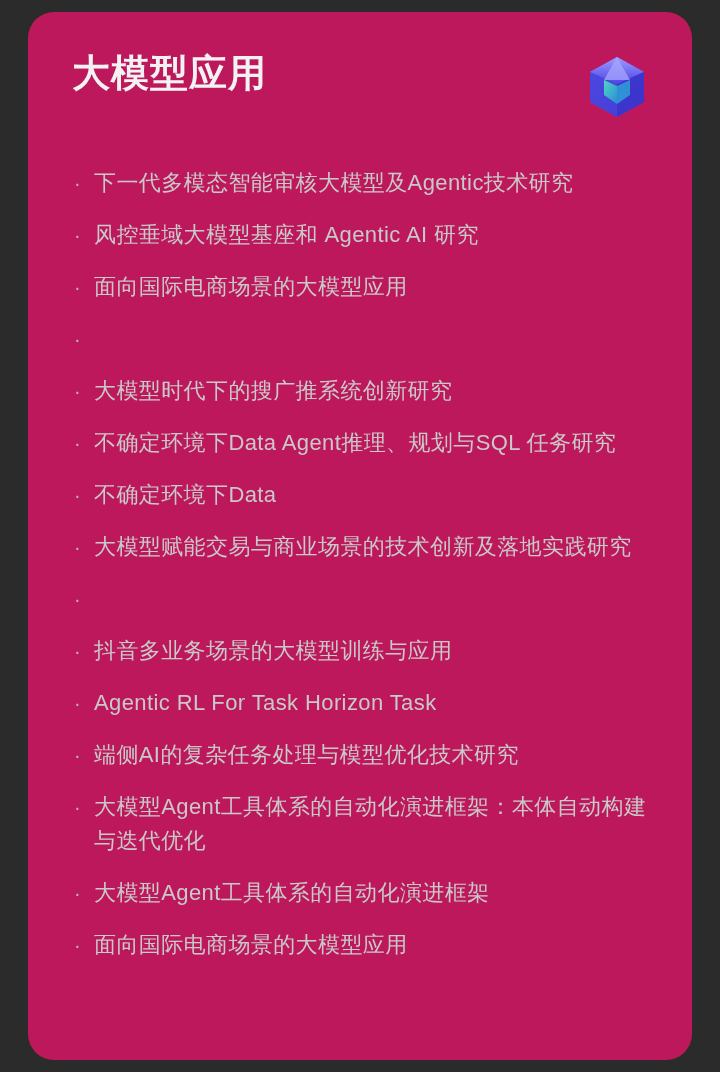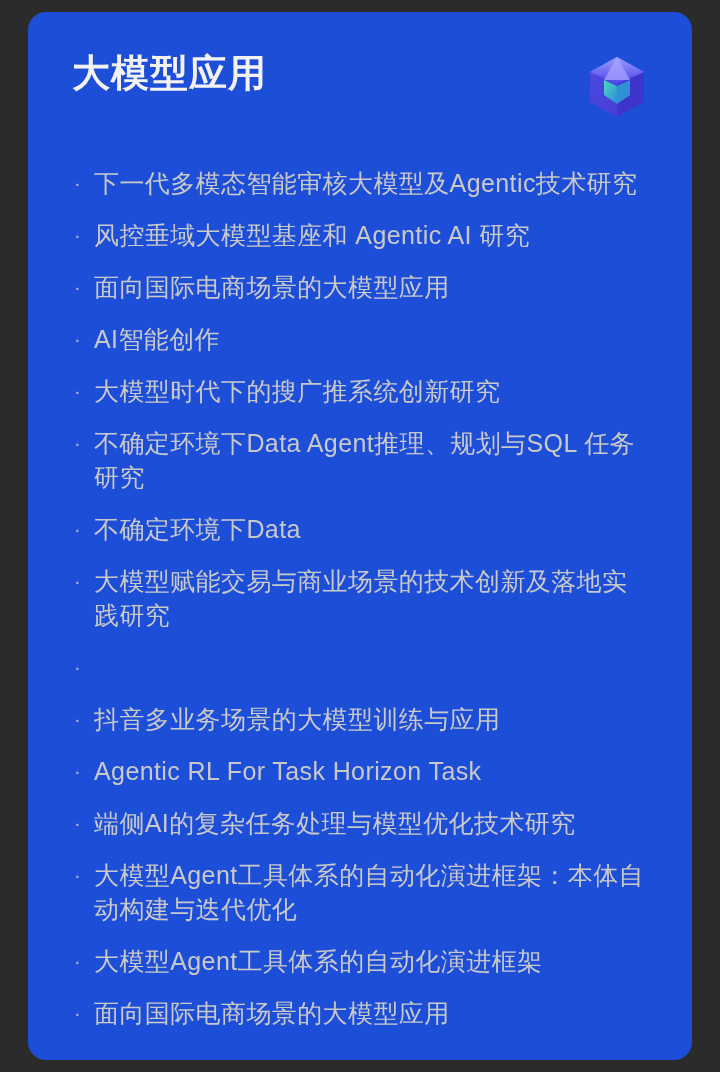--- a/index.html
+++ b/index.html
@@ -8,22 +8,22 @@
     height: 1072px;
     background: #2b2b2b;
     font-family: "Liberation Sans", sans-serif;
   }
   .card {
     position: absolute;
     left: 28px;
     top: 12px;
     width: 664px;
     height: 1048px;
-    background: #1d4ed8;
-    border-radius: 18px;
+    background: #be185d;
+    border-radius: 26px;
     padding: 38px 40px 0 40px;
     overflow: hidden;
   }
   .header {
     display: flex;
     align-items: flex-start;
     justify-content: space-between;
     padding: 0 2px 0 4px;
   }
   .title {
@@ -53,21 +53,21 @@
   .bullet {
     flex: 0 0 22px;
     color: #b9b9b9;
     font-size: 20px;
     line-height: 34px;
     text-align: left;
     padding-left: 2px;
   }
   .item-text {
     color: #c9c9c9;
-    font-size: 25px;
+    font-size: 22px;
     line-height: 34px;
     letter-spacing: 0.4px;
     max-width: 560px;
   }
 </style>
 </head>
 <body>
 
 <div class="card">
 
@@ -108,21 +108,20 @@
     <div class="item">
       <span class="bullet">·</span>
       <span class="item-text">风控垂域大模型基座和 Agentic AI 研究</span>
     </div>
     <div class="item">
       <span class="bullet">·</span>
       <span class="item-text">面向国际电商场景的大模型应用</span>
     </div>
     <div class="item">
       <span class="bullet">·</span>
-      <span class="item-text">AI智能创作</span>
     </div>
     <div class="item">
       <span class="bullet">·</span>
       <span class="item-text">大模型时代下的搜广推系统创新研究</span>
     </div>
     <div class="item">
       <span class="bullet">·</span>
       <span class="item-text">不确定环境下Data Agent推理、规划与SQL 任务研究</span>
     </div>
     <div class="item">

